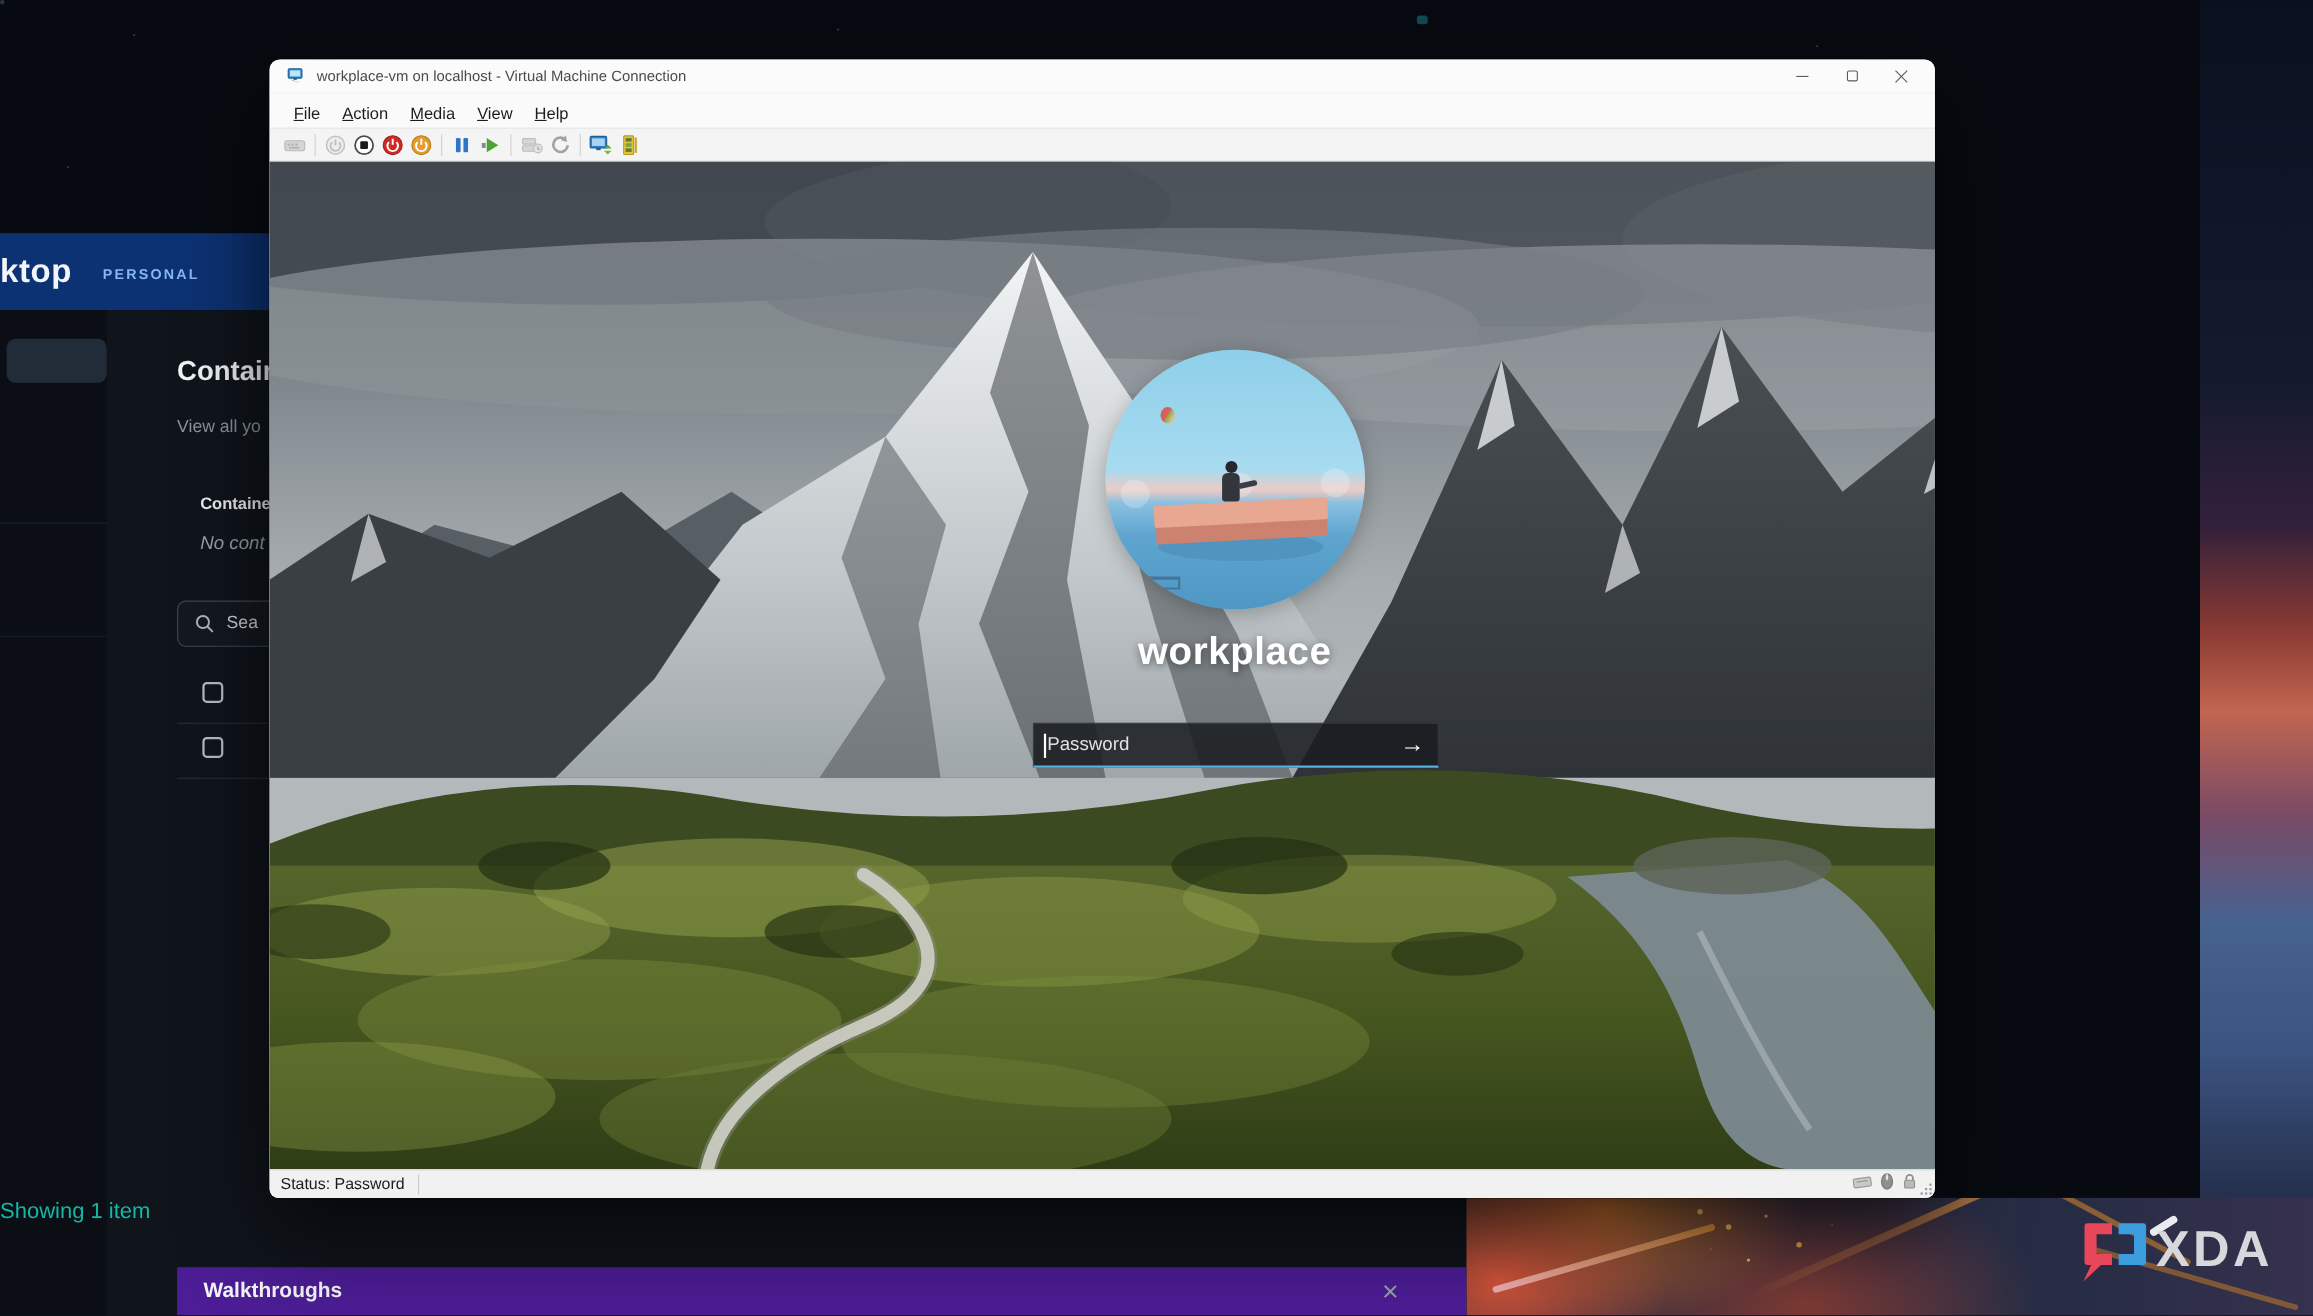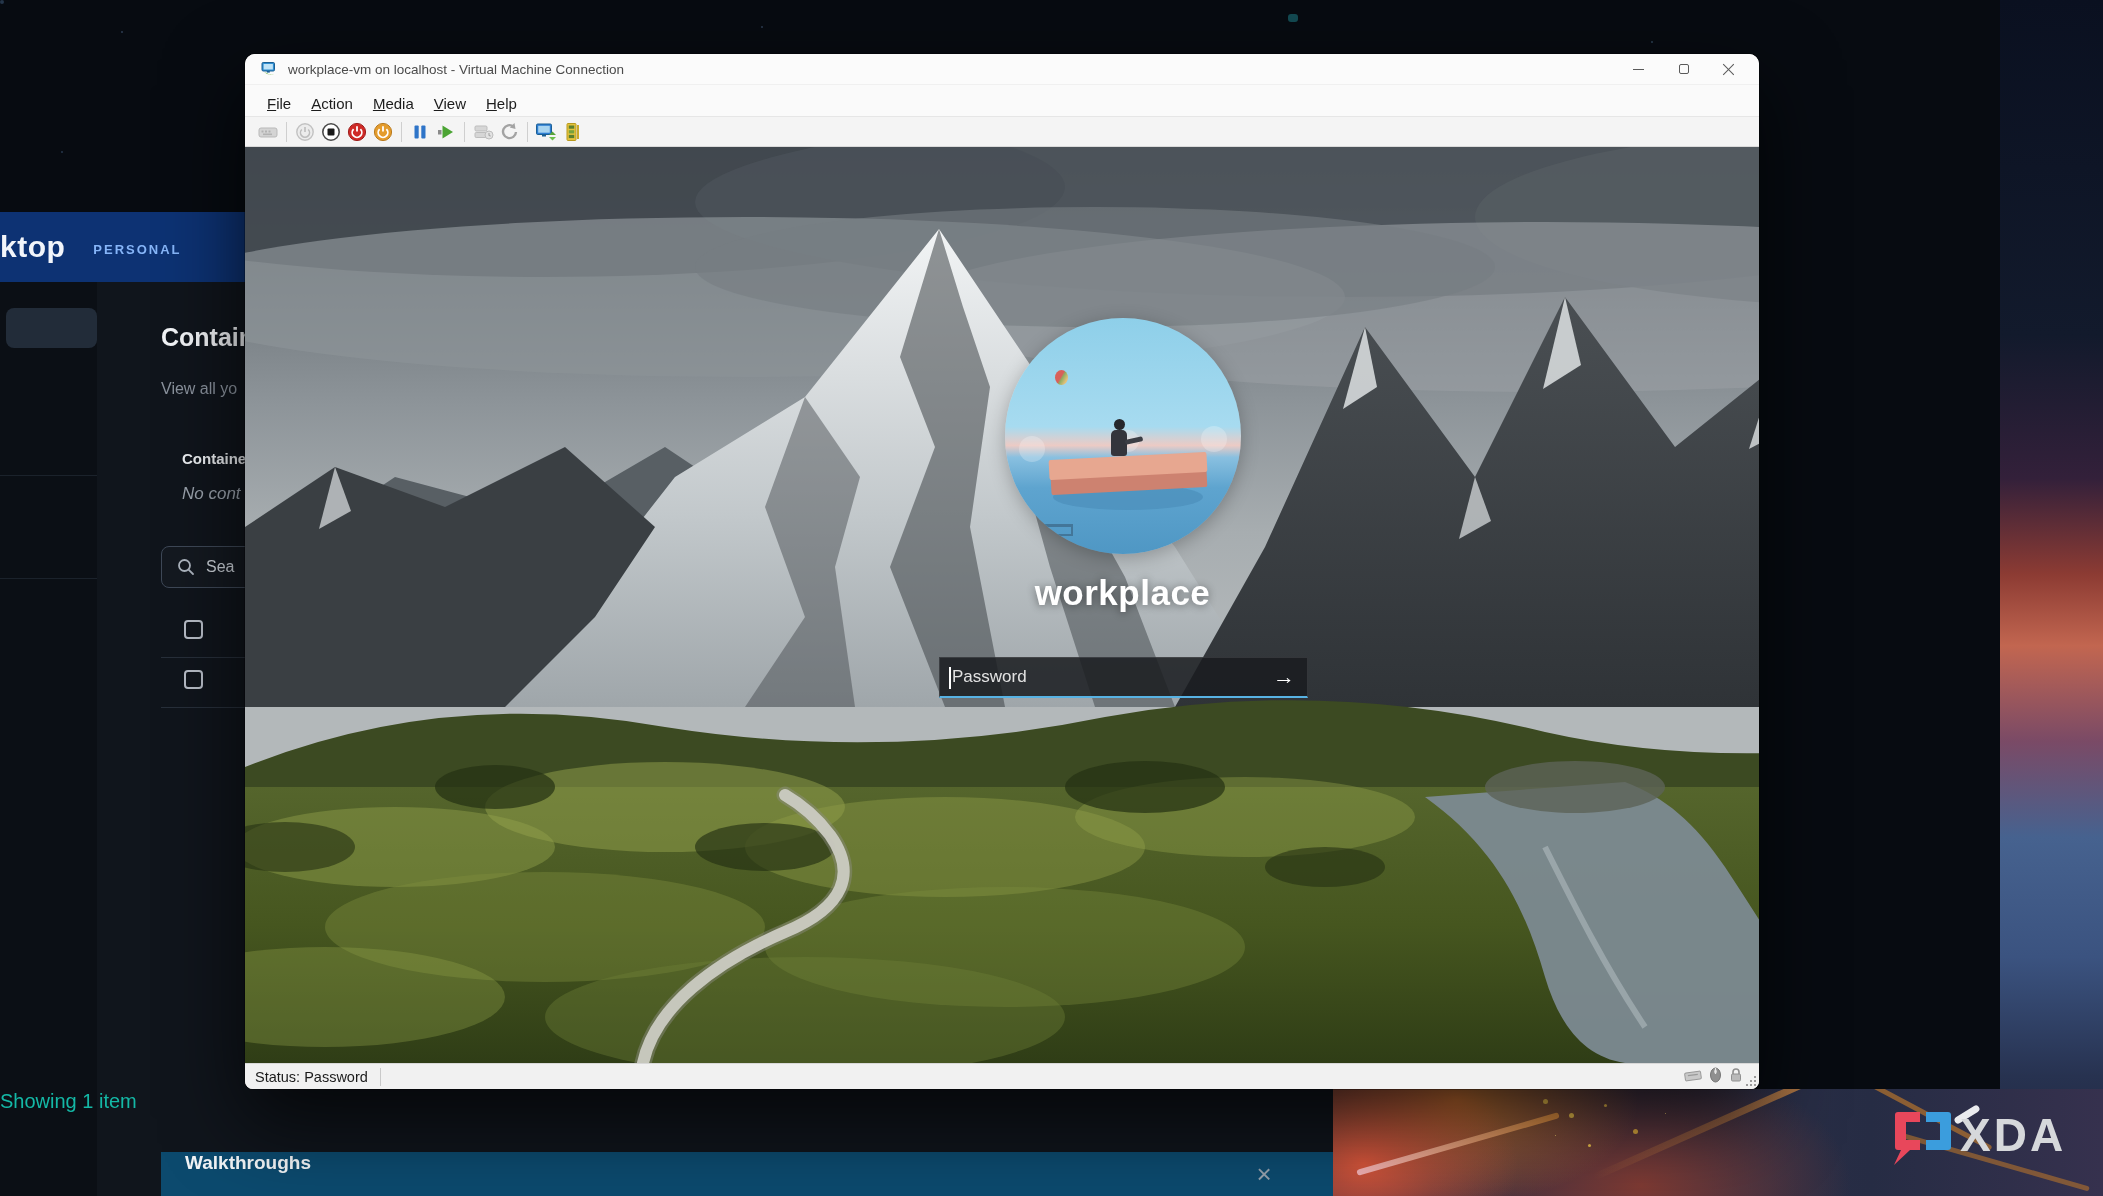--- a/index.html
+++ b/index.html
@@ -41,21 +41,21 @@
   .dd-side-div{position:absolute;left:0;width:97px;height:1px;background:#1b222b;}
   .dd-h1{position:absolute;left:161px;top:41px;color:#f2f4f7;font-size:25px;font-weight:700;white-space:nowrap;}
   .dd-sub{position:absolute;left:161px;top:83px;color:#8b939e;font-size:16px;white-space:nowrap;margin-top:15px;}
   .dd-th{position:absolute;left:182px;top:168px;color:#eef1f4;font-size:15px;font-weight:700;white-space:nowrap;}
   .dd-empty{position:absolute;left:182px;top:202px;color:#9aa2ac;font-size:17px;font-style:italic;white-space:nowrap;}
   .dd-search{position:absolute;left:161px;top:264px;width:170px;height:42px;border:1px solid #3e4857;border-radius:8px;display:flex;align-items:center;color:#cdd3da;font-size:16px;background:rgba(255,255,255,0.02);}
   .dd-search svg{margin:0 10px 0 14px;}
   .dd-rowline{position:absolute;left:161px;width:190px;height:1px;background:#272f3a;}
   .dd-check{position:absolute;left:184px;width:19px;height:19px;border:2px solid #b8bec8;border-radius:4px;background:transparent;}
   .dd-showing{position:absolute;left:0;top:1090px;width:1287px;text-align:left;color:#14b8a6;font-size:20px;}
-  .dd-walk{position:absolute;left:161px;top:1152px;width:1172px;height:44px;background:#0c4a6e;display:flex;align-items:flex-start;}
+  .dd-walk{position:absolute;left:161px;top:1152px;width:1172px;height:44px;background:#4c1d95;display:flex;align-items:center;}
   .dd-walk-title{color:#f3f5f7;font-size:19px;font-weight:700;margin-left:24px;}
   .dd-walk-close{position:absolute;left:1085px;top:4px;color:#95a0ac;font-size:26px;line-height:36px;width:36px;text-align:center;cursor:default;}
 
   
   .vm{position:absolute;left:245px;top:54px;width:1514px;height:1035px;border-radius:10px 10px 8px 8px;overflow:hidden;
       box-shadow:0 30px 80px rgba(0,0,0,.7),0 0 0 1px rgba(0,0,0,.25);background:#fff;}
   .vm-titlebar{height:30px;background:#fbfbfb;display:flex;align-items:center;position:relative;}
   .vm-title-icon{margin:0 10px 0 16px;display:flex;}
   .vm-title{font-size:13.5px;color:#4b4b4b;}
   .vm-controls{position:absolute;right:8px;top:0;height:30px;display:flex;}

